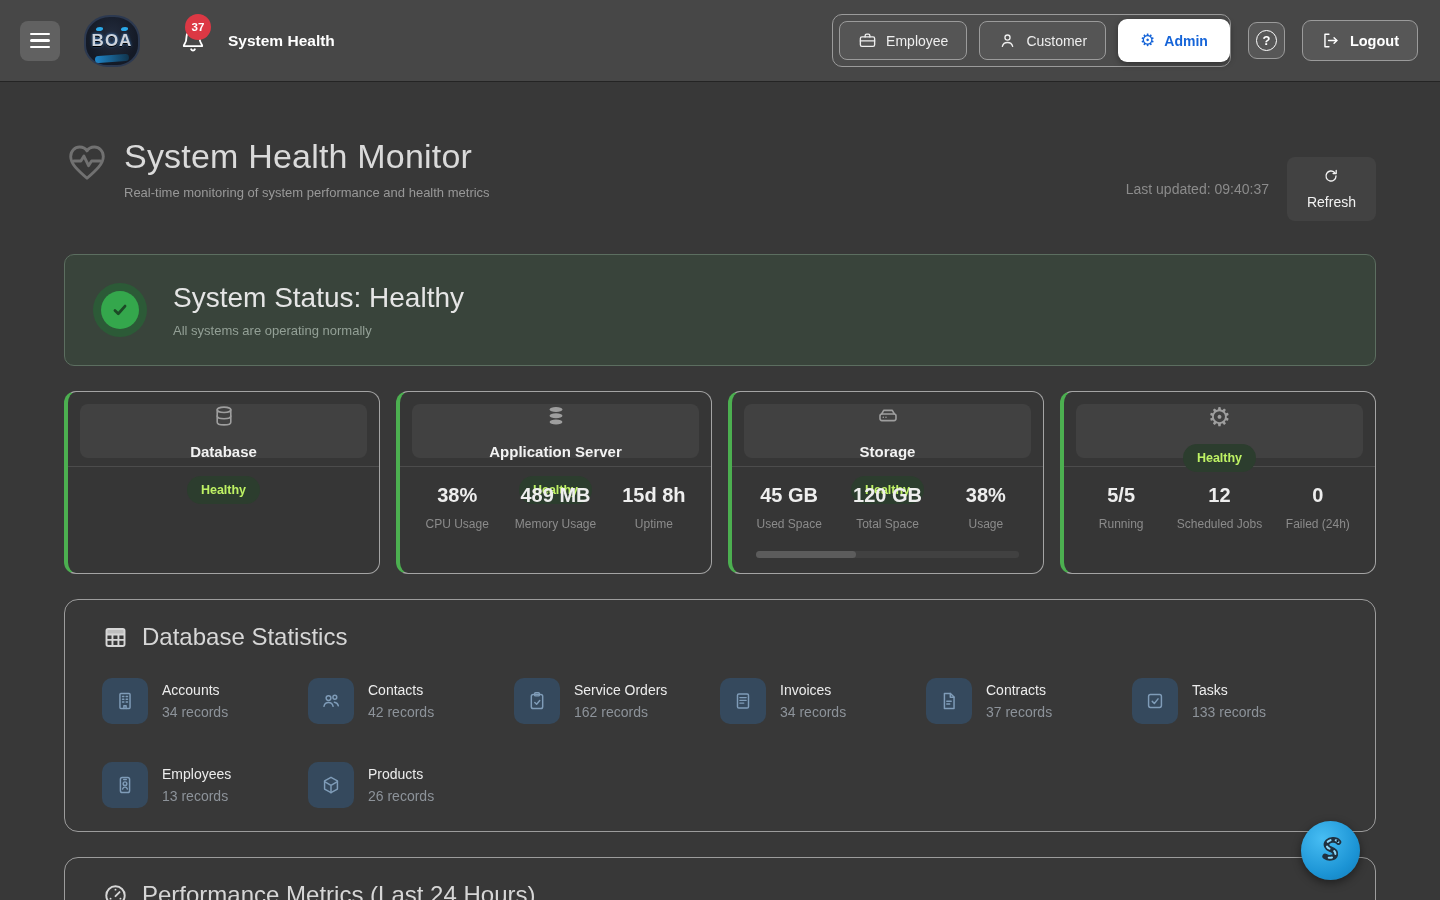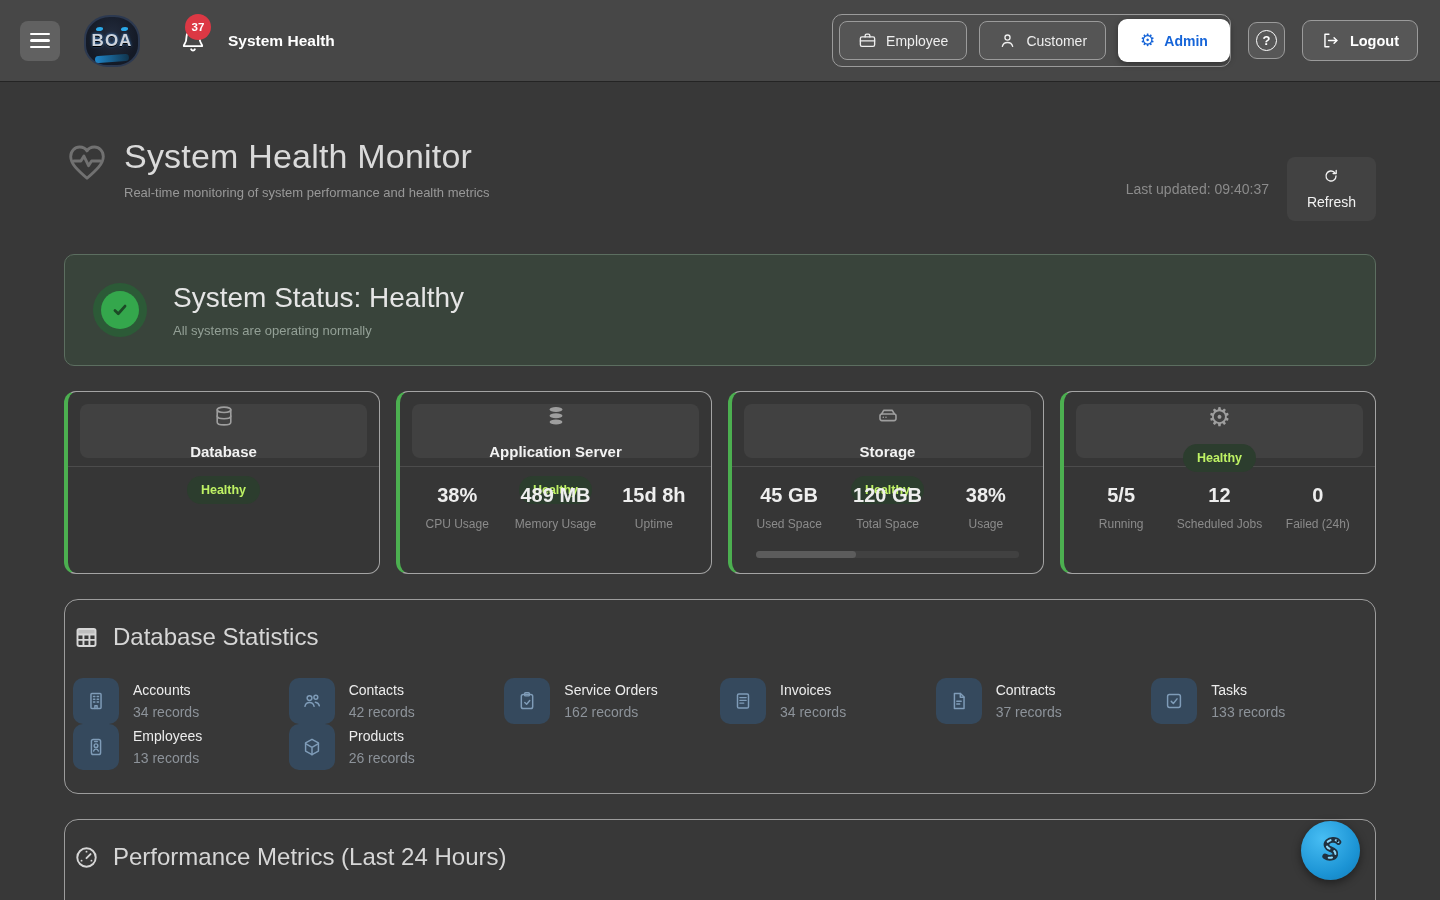--- a/index.html
+++ b/index.html
@@ -137,26 +137,26 @@
   .stat-label { margin-top:8px; font-size:12px; color:#8b8b8b; line-height:1.5; }
   .progress-track {
     position:absolute; left:24px; right:24px; bottom:15px; height:7px;
     background:rgba(255,255,255,.06); border-radius:4px;
   }
   .progress-fill { height:100%; background:#5c5c5c; border-radius:4px; }
 
   
   .panel {
     margin-top:25px; border:1px solid rgba(255,255,255,.5); border-radius:14px;
-    padding:23px 8px;
+    padding:23px 37px;
   }
   .panel-title-row { display:flex; align-items:center; gap:13px; }
   .panel-icon { color:#d6d6d6; }
   .panel-title { font-size:24px; font-weight:400; color:#d6d6d6; }
-  .db-grid { margin-top:27px; display:grid; grid-template-columns:repeat(6,1fr); }
+  .db-grid { margin-top:27px; display:grid; grid-template-columns:repeat(6,1fr); row-gap:38px; }
   .db-item { display:flex; align-items:center; gap:14px; }
   .db-tile {
     width:46px; height:46px; border-radius:10px; background:#35495d;
     display:flex; align-items:center; justify-content:center; color:#7f9cb8; flex:0 0 auto;
   }
   .db-name { font-size:14px; color:#ececec; }
   .db-count { margin-top:6px; font-size:14px; color:#8d939a; }
   .perf-panel { height:180px; }
 
   

